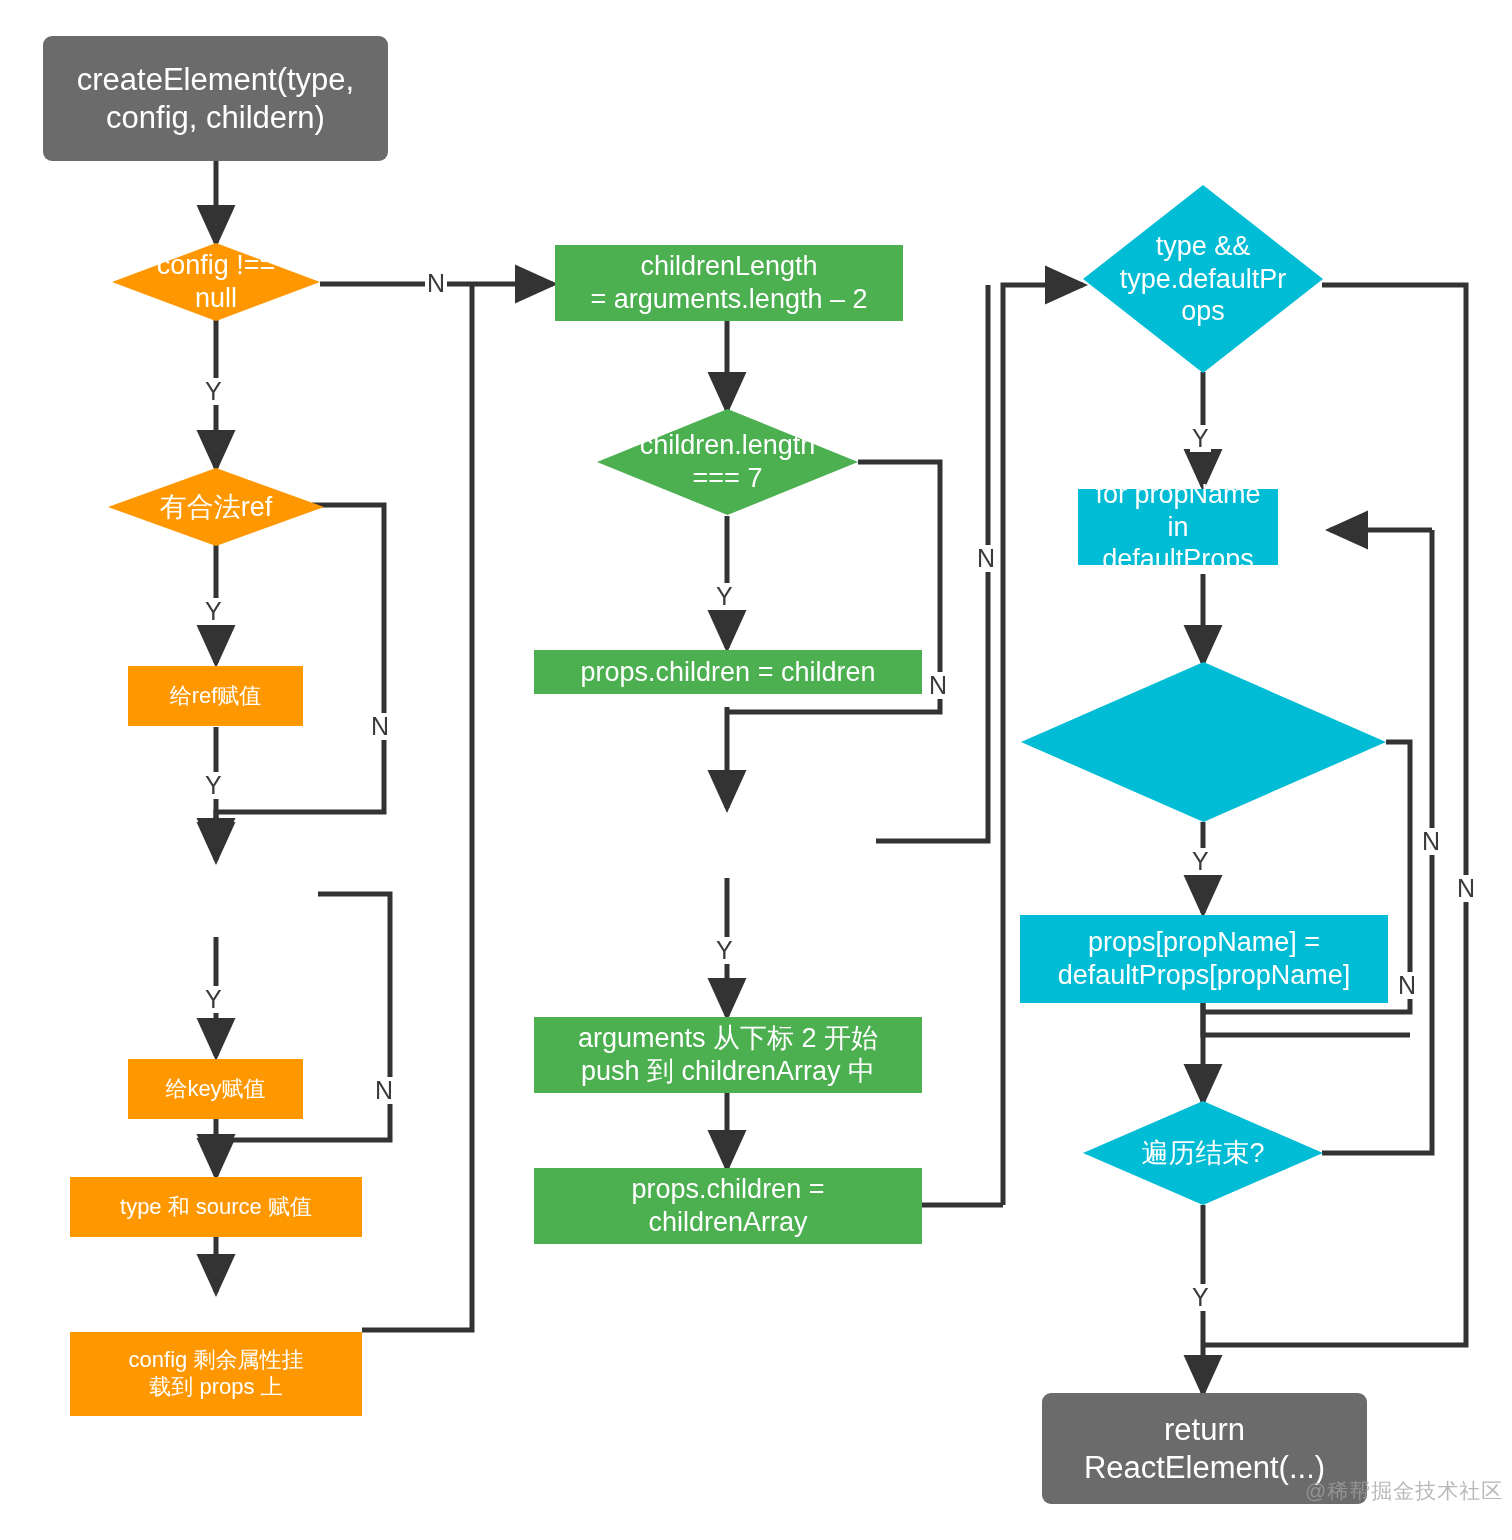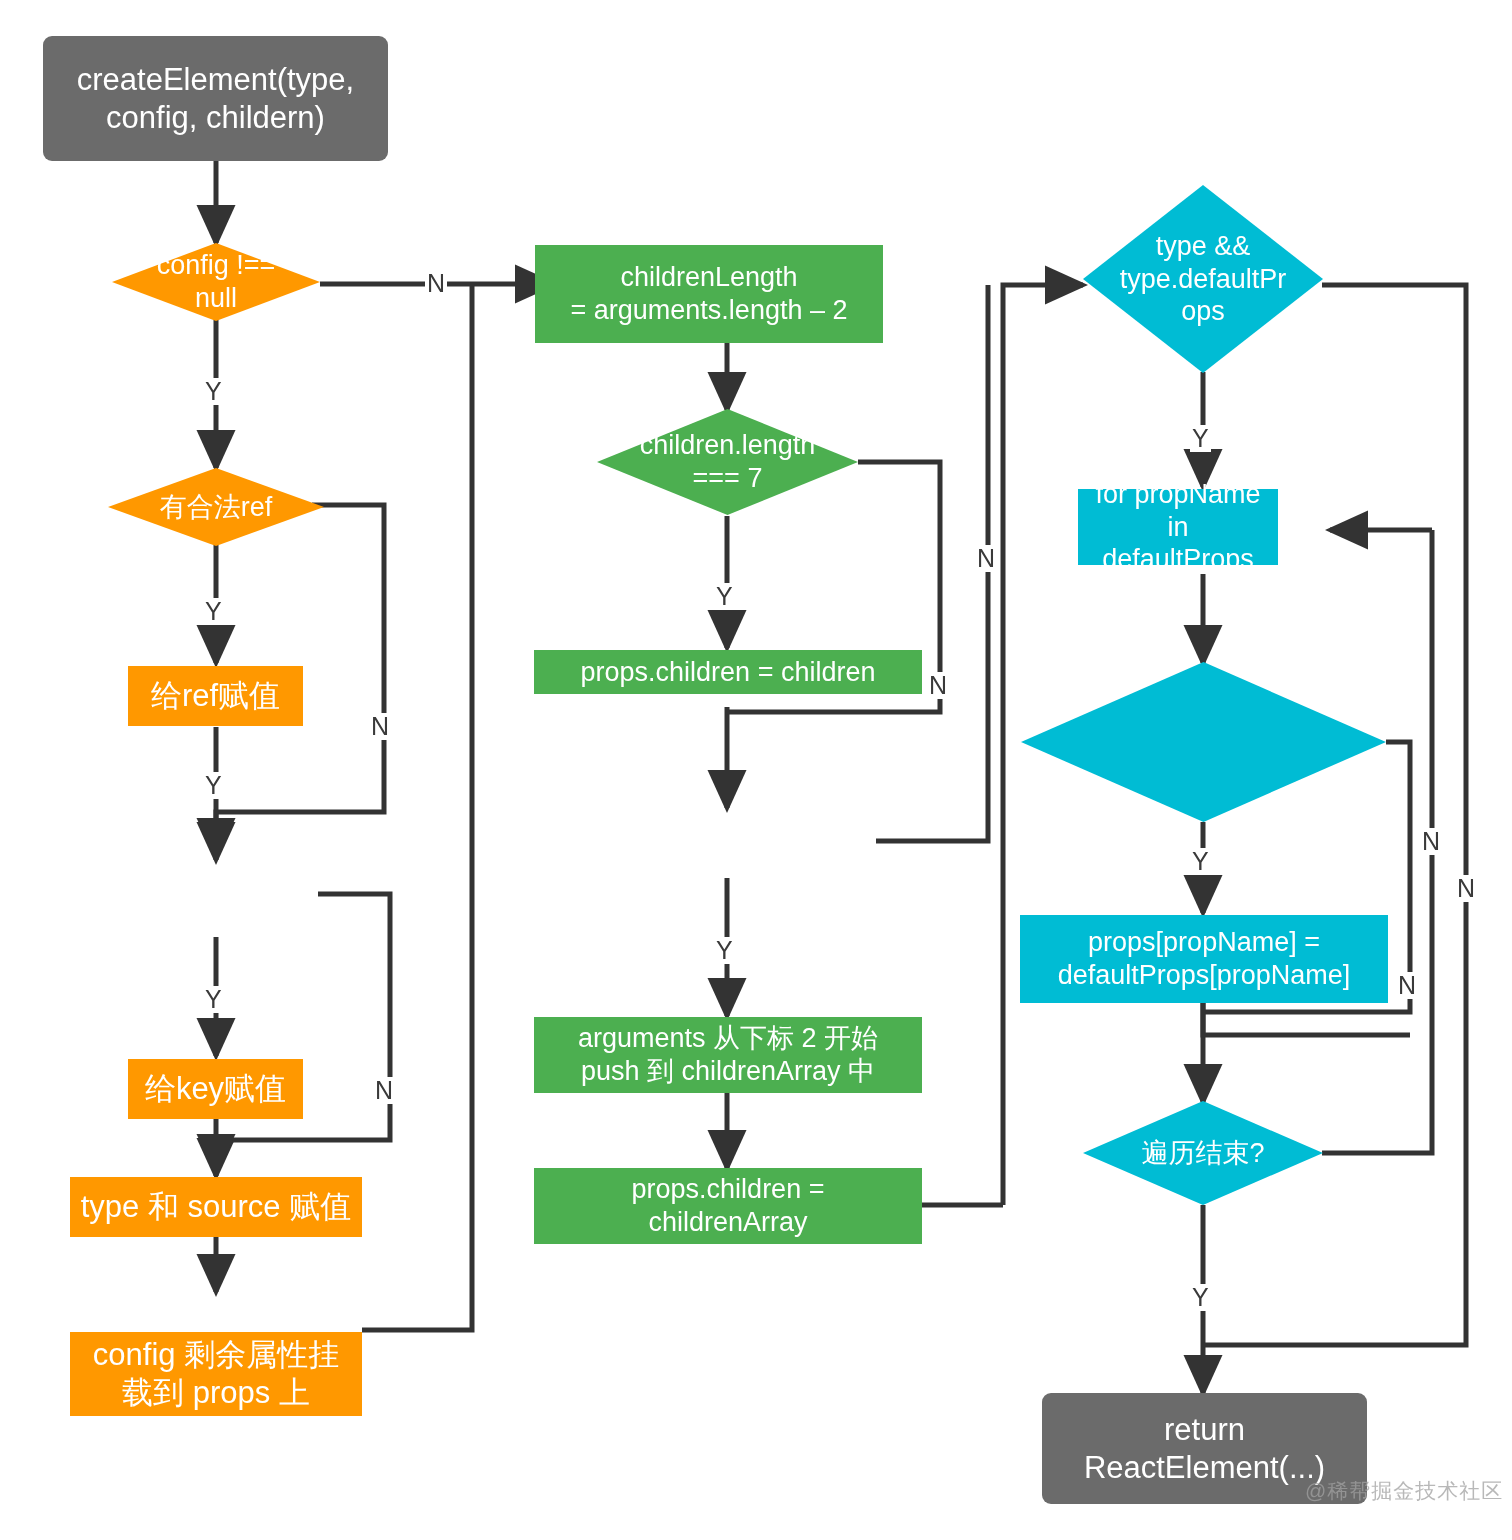--- a/index.html
+++ b/index.html
@@ -41,21 +41,21 @@
     display: block;
     width: 100%;
     padding: 0 6px;
     box-sizing: border-box;
   }
   .term {
     background: #6b6b6b;
     border-radius: 9px;
     font-size: 31px;
   }
-  .proc-orange { background: #ff9800; font-size: 31px; }
+  .proc-orange { background: #ff9800; font-size: 22px; }
   .proc-green  { background: #4caf50; font-size: 27px; }
   .proc-cyan   { background: #00bcd4; font-size: 27px; }
   .diamond {
     background: transparent;
   }
   .diamond .dshape {
     position: absolute;
     left: 0; top: 0;
     width: 100%; height: 100%;
     clip-path: polygon(50% 0%, 100% 50%, 50% 100%, 0% 50%);
@@ -178,21 +178,21 @@
 
   <div class="node proc-orange" style="left:70px; top:1177px; width:292px; height:60px;">
     <span class="txt">type 和 source 赋值</span>
   </div>
 
   <div class="node proc-orange" style="left:70px; top:1332px; width:292px; height:84px;">
     <span class="txt">config 剩余属性挂
 载到 props 上</span>
   </div>
 
-  <div class="node proc-green" style="left:535px; top:245px; width:348px; height:98px;">
+  <div class="node proc-green" style="left:555px; top:245px; width:348px; height:76px;">
     <span class="txt">childrenLength
 = arguments.length – 2</span>
   </div>
 
   <div class="node diamond dia-green" style="left:597px; top:409px; width:261px; height:106px;">
     <span class="dshape"></span>
     <span class="txt">children.length
 === 7</span>
   </div>
 

